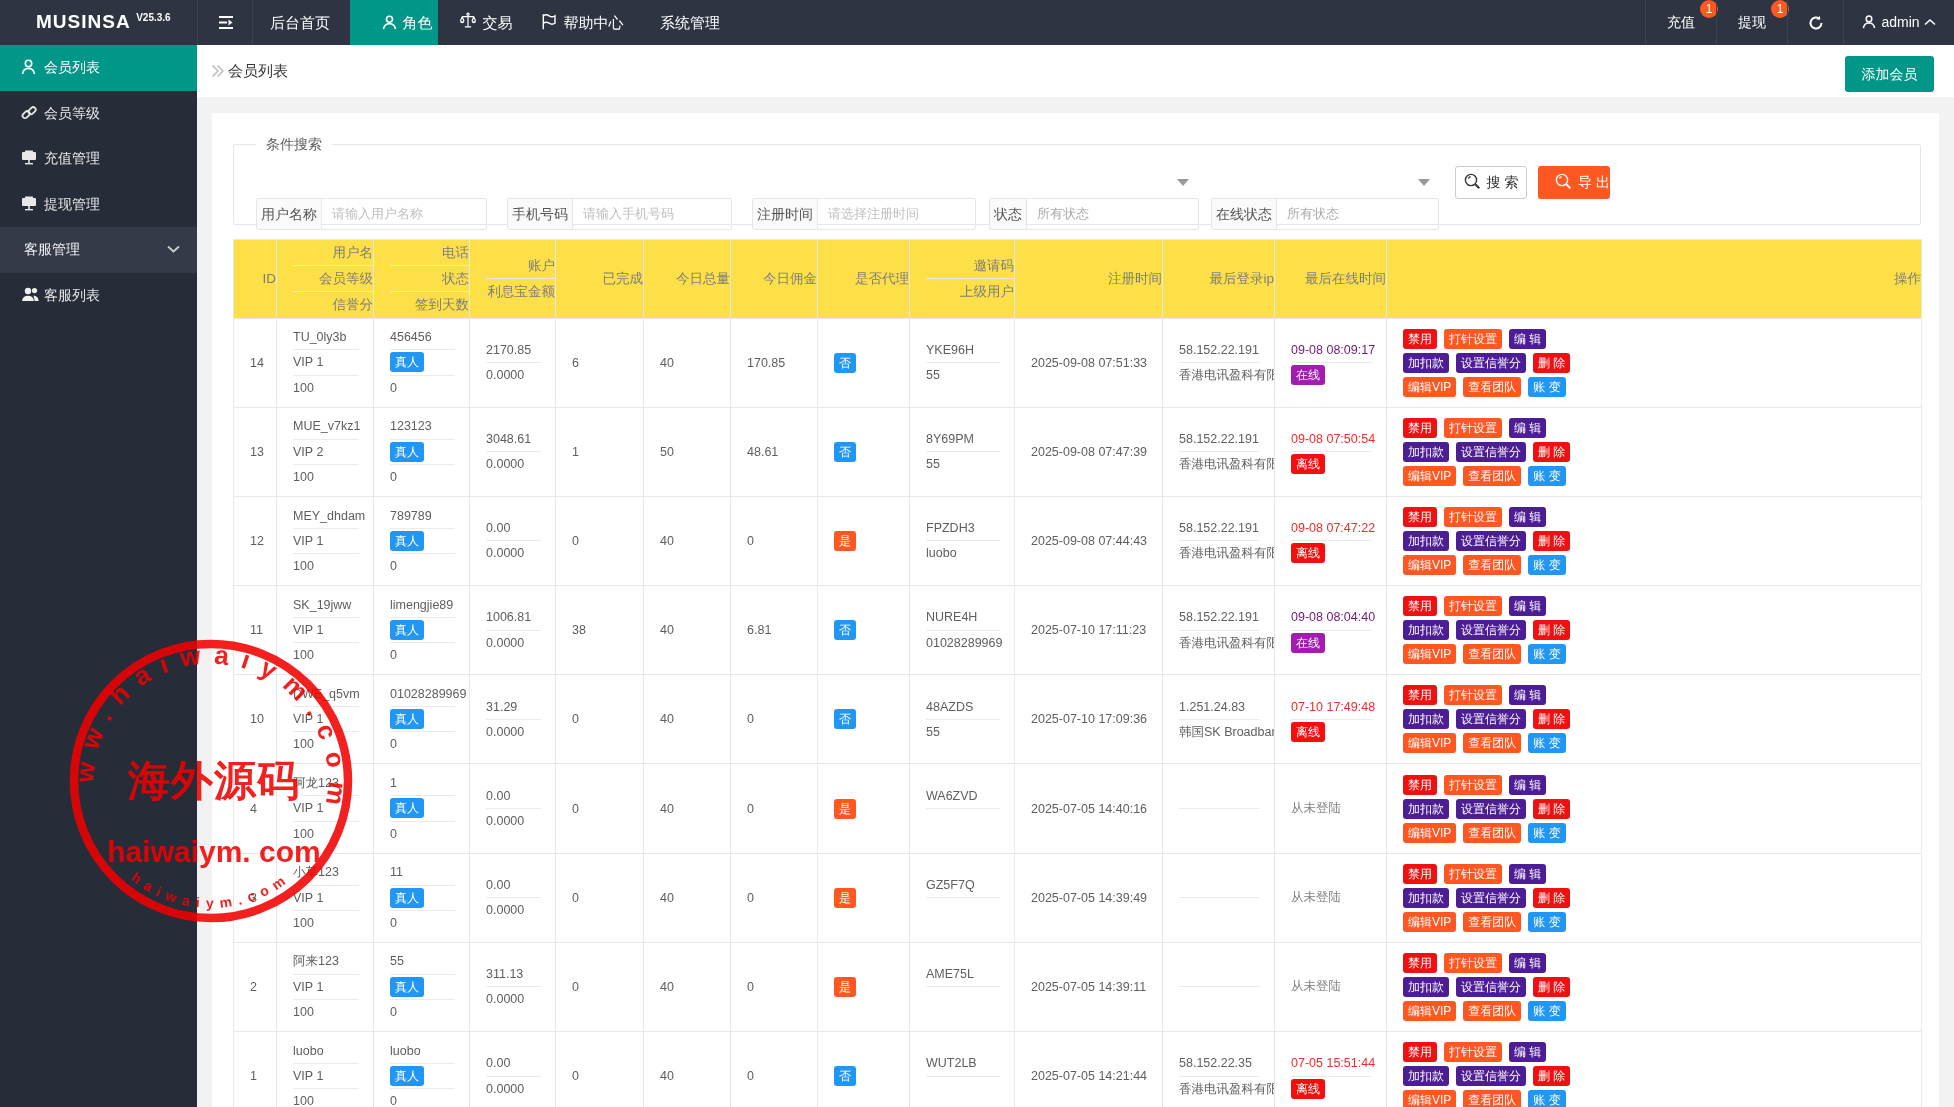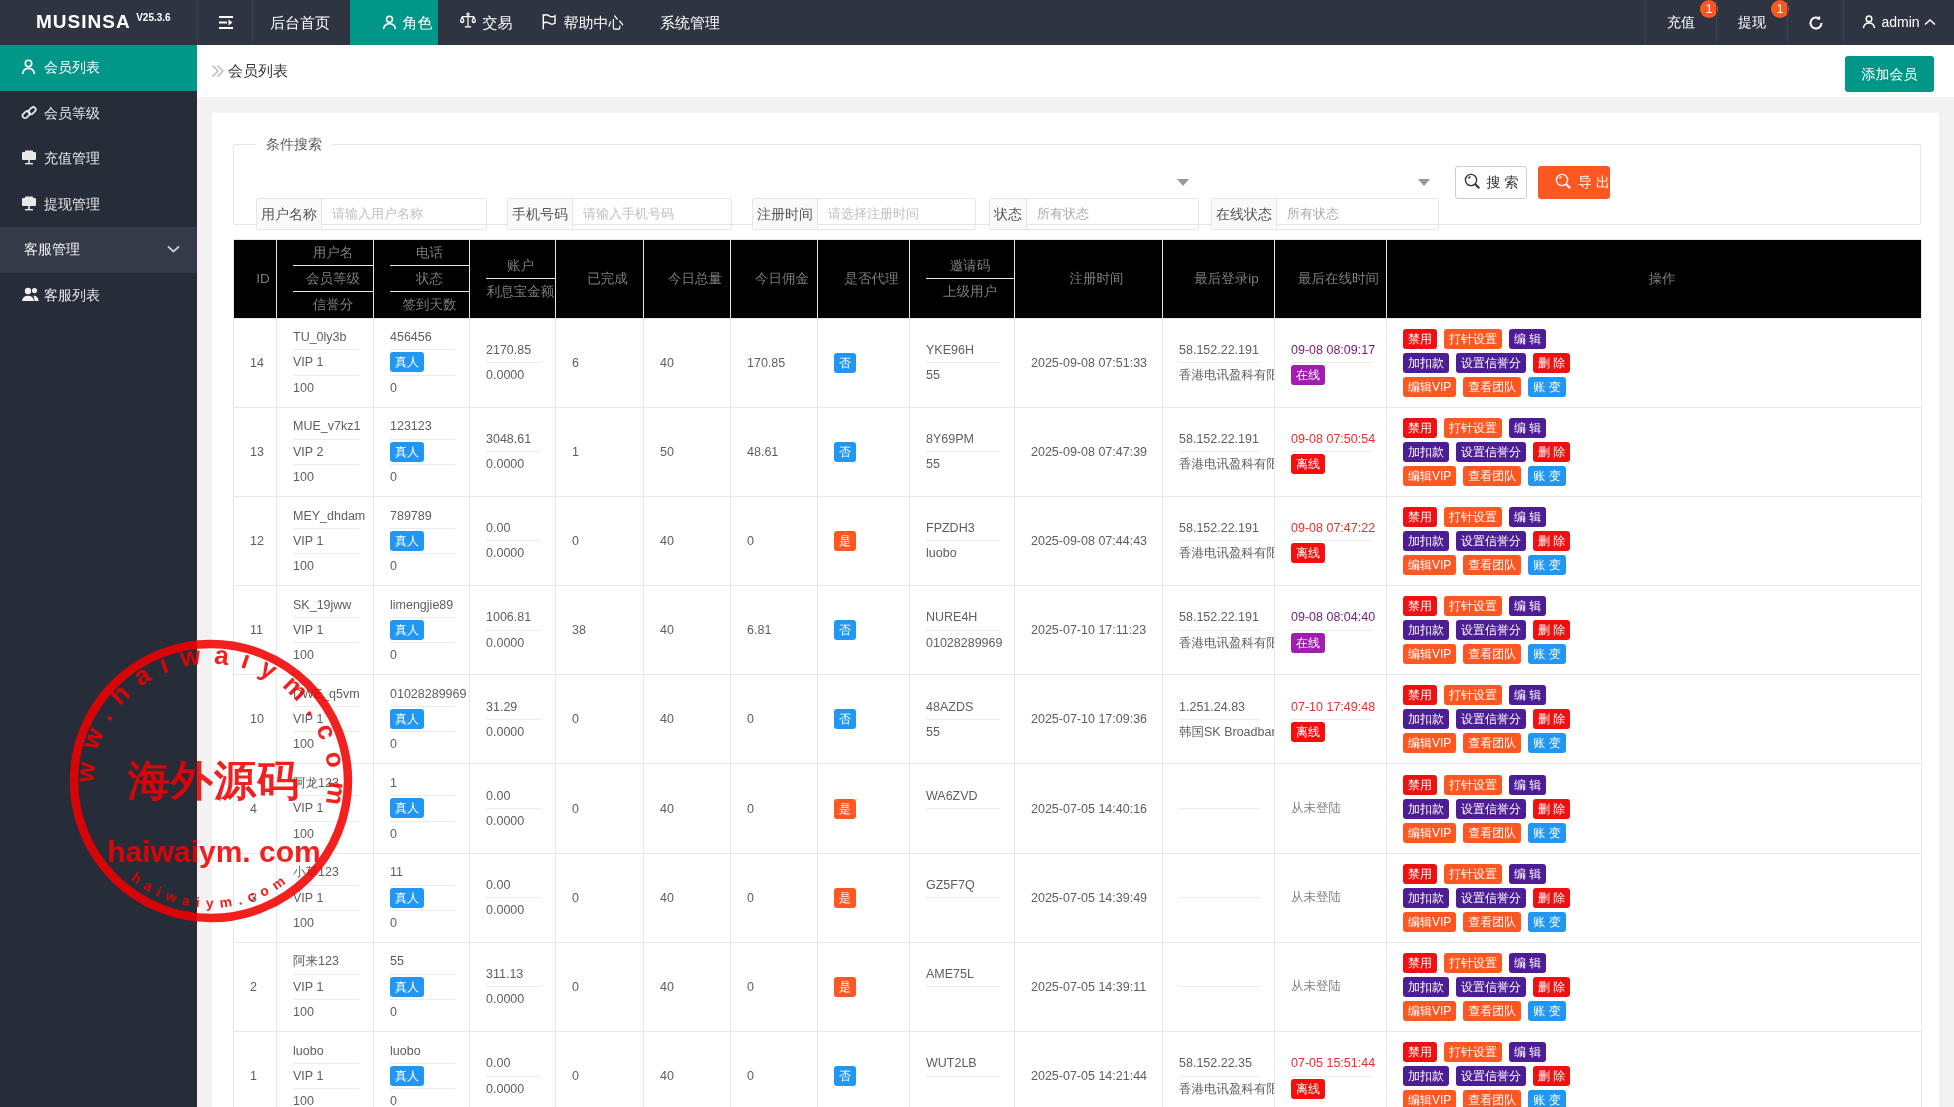--- a/index.html
+++ b/index.html
@@ -40,21 +40,21 @@
 #fs{position:absolute;left:21px;top:31px;width:1688px;height:81px;border:1px solid #e6e6e6;border-radius:2px;}
 #legend{position:absolute;left:44px;top:23px;background:#fff;padding:0 10px;font-size:14px;color:#5c5c5c;z-index:2;}
 .ig{position:absolute;top:53px;height:32px;border:1px solid #e6e6e6;border-radius:2px;display:flex;margin-top:32px;}
 .ig .lab{background:#fafafa;border-right:1px solid #e6e6e6;font-size:14px;color:#555;line-height:30px;padding:0 4px;white-space:nowrap;}
 .ig .inp{font-size:13px;color:#bfbfbf;line-height:30px;padding-left:10px;white-space:nowrap;}
 .selarrow{position:absolute;top:66px;width:0;height:0;border-left:6px solid transparent;border-right:6px solid transparent;border-top:7px solid #999;}
 #btnsearch{position:absolute;left:1243px;top:53px;width:72px;height:33px;border:1px solid #ccc;border-radius:3px;background:#fff;font-size:14px;color:#333;line-height:31px;text-align:center;}
 #btnexport{position:absolute;left:1326px;top:53px;width:72px;height:33px;border-radius:3px;background:#ff5722;font-size:14px;color:#fff;line-height:33px;text-align:right;}
 
 #tbl{position:absolute;left:21px;top:126px;width:1688px;border-collapse:collapse;table-layout:fixed;font-size:12.5px;color:#5e5e5e;}
-#tbl th{background:#000000;font-weight:normal;color:#7d7d7d;font-size:13.5px;height:78.5px;border:1px solid #e8e8e8;text-align:center;padding:0 0 0 16px;vertical-align:middle;white-space:nowrap;overflow:hidden;}
+#tbl th{background:#fde047;font-weight:normal;color:#7d7d7d;font-size:13.5px;height:78.5px;border:1px solid #e8e8e8;text-align:right;padding:0 0 0 16px;vertical-align:middle;white-space:nowrap;overflow:hidden;}
 #tbl td{border:1px solid #e8e8e8;height:89.2px;padding:0 14px 0 16px;vertical-align:middle;background:#fff;white-space:nowrap;overflow:hidden;}
 #tbl .hln{line-height:25px;}
 .hu{border-bottom:1px solid #e8e8e8;}
 .ln{line-height:24.3px;border-bottom:1px solid #ebebeb;white-space:nowrap;}
 .ln.last{border-bottom:none;}
 .badge{display:inline-block;border-radius:3px;color:#fff;font-size:12px;padding:0 5px;line-height:20px;margin:2px 0;}
 .b-blue{background:#2196f3;}
 .b-orange{background:#ff5722;}
 .b-green{background:#a21caf;line-height:20px;}
 .b-red{background:#f40f0f;line-height:20px;}

